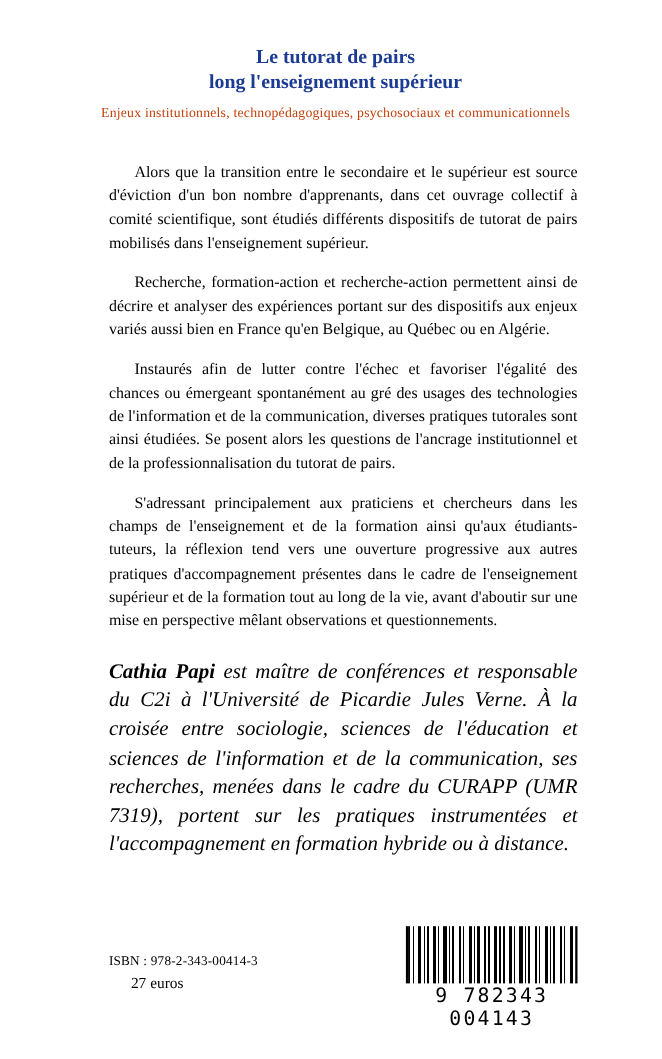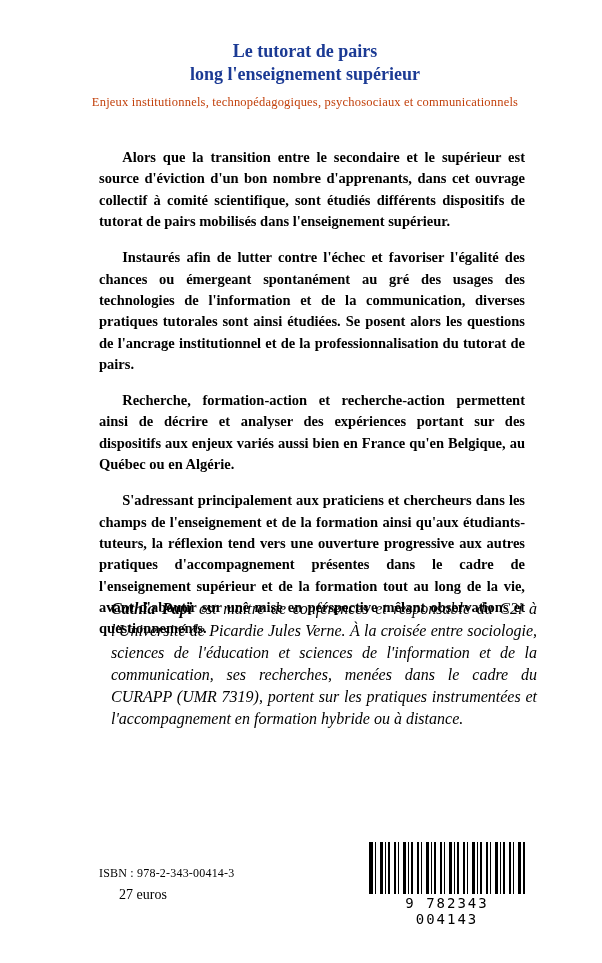--- a/index.html
+++ b/index.html
@@ -39,38 +39,37 @@
     font-size: 12.5px;
     color: #c2410c;
     letter-spacing: 0.2px;
   }
 
   .body-text {
     position: absolute;
     top: 147px;
     left: 95px;
     width: 426px;
-    font-weight: bold;
   }
 
   .body-text p {
     font-size: 14.5px;
     line-height: 1.47;
     text-align: justify;
     text-indent: 1.6em;
     margin-bottom: 15px;
   }
 
   .bio {
     position: absolute;
     top: 598px;
-    left: 107px;
+    left: 95px;
     width: 426px;
     font-style: italic;
-    font-size: 16px;
+    font-size: 19px;
     line-height: 1.38;
     text-align: justify;
   }
 
   .bio .author {
     font-weight: bold;
   }
 
   .footer-left {
     position: absolute;
@@ -113,42 +112,42 @@
       #fff 19px, #fff 23px
     );
     border-left: 2px solid #000;
     border-right: 2px solid #000;
   }
 
   .barcode-number {
     margin-top: 1px;
     text-align: center;
     font-family: "DejaVu Sans Mono", monospace;
-    font-size: 14px;
+    font-size: 18px;
     letter-spacing: 2px;
     background: #ffffff;
   }
 </style>
 </head>
 <body>
 
 <div class="page">
 
   <div class="header">
     <div class="title">
       <div>Le tutorat de pairs</div>
       <div>long l'enseignement supérieur</div>
     </div>
     <div class="subtitle">Enjeux institutionnels, technopédagogiques, psychosociaux et communicationnels</div>
   </div>
 
   <div class="body-text">
     <p>Alors que la transition entre le secondaire et le supérieur est source d'éviction d'un bon nombre d'apprenants, dans cet ouvrage collectif à comité scientifique, sont étudiés différents dispositifs de tutorat de pairs mobilisés dans l'enseignement supérieur.</p>
+    <p>Recherche, formation-action et recherche-action permettent ainsi de décrire et analyser des expériences portant sur des dispositifs aux enjeux variés aussi bien en France qu'en Belgique, au Québec ou en Algérie.</p>
     <p>Instaurés afin de lutter contre l'échec et favoriser l'égalité des chances ou émergeant spontanément au gré des usages des technologies de l'information et de la communication, diverses pratiques tutorales sont ainsi étudiées. Se posent alors les questions de l'ancrage institutionnel et de la professionnalisation du tutorat de pairs.</p>
-    <p>Recherche, formation-action et recherche-action permettent ainsi de décrire et analyser des expériences portant sur des dispositifs aux enjeux variés aussi bien en France qu'en Belgique, au Québec ou en Algérie.</p>
     <p>S'adressant principalement aux praticiens et chercheurs dans les champs de l'enseignement et de la formation ainsi qu'aux étudiants-tuteurs, la réflexion tend vers une ouverture progressive aux autres pratiques d'accompagnement présentes dans le cadre de l'enseignement supérieur et de la formation tout au long de la vie, avant d'aboutir sur une mise en perspective mêlant observations et questionnements.</p>
   </div>
 
   <div class="bio">
     <span class="author">Cathia Papi</span><span> est maître de conférences et responsable du C2i à l'Université de Picardie Jules Verne. À la croisée entre sociologie, sciences de l'éducation et sciences de l'information et de la communication, ses recherches, menées dans le cadre du CURAPP (UMR 7319), portent sur les pratiques instrumentées et l'accompagnement en formation hybride ou à distance.</span>
   </div>
 
   <div class="footer-left">
     <div class="isbn">ISBN : 978-2-343-00414-3</div>
     <div class="price">27 euros</div>

